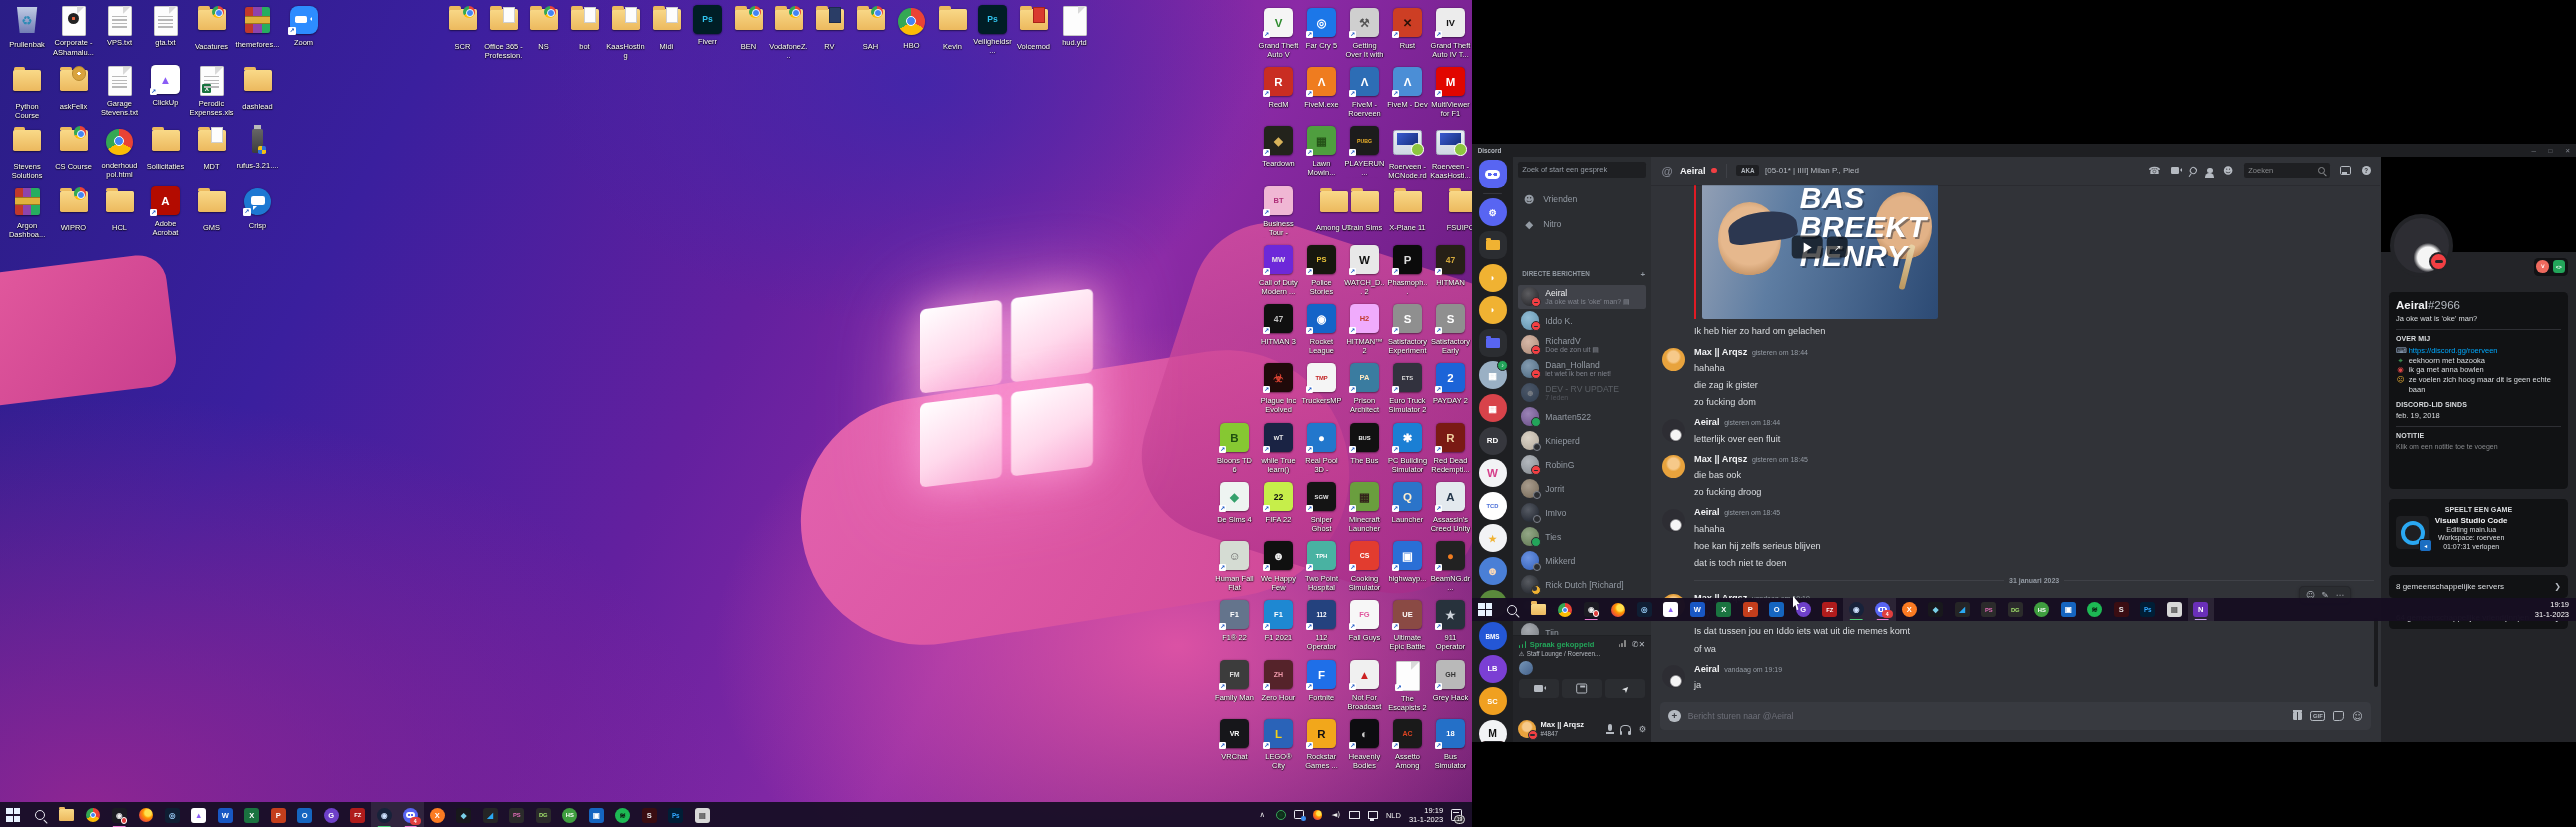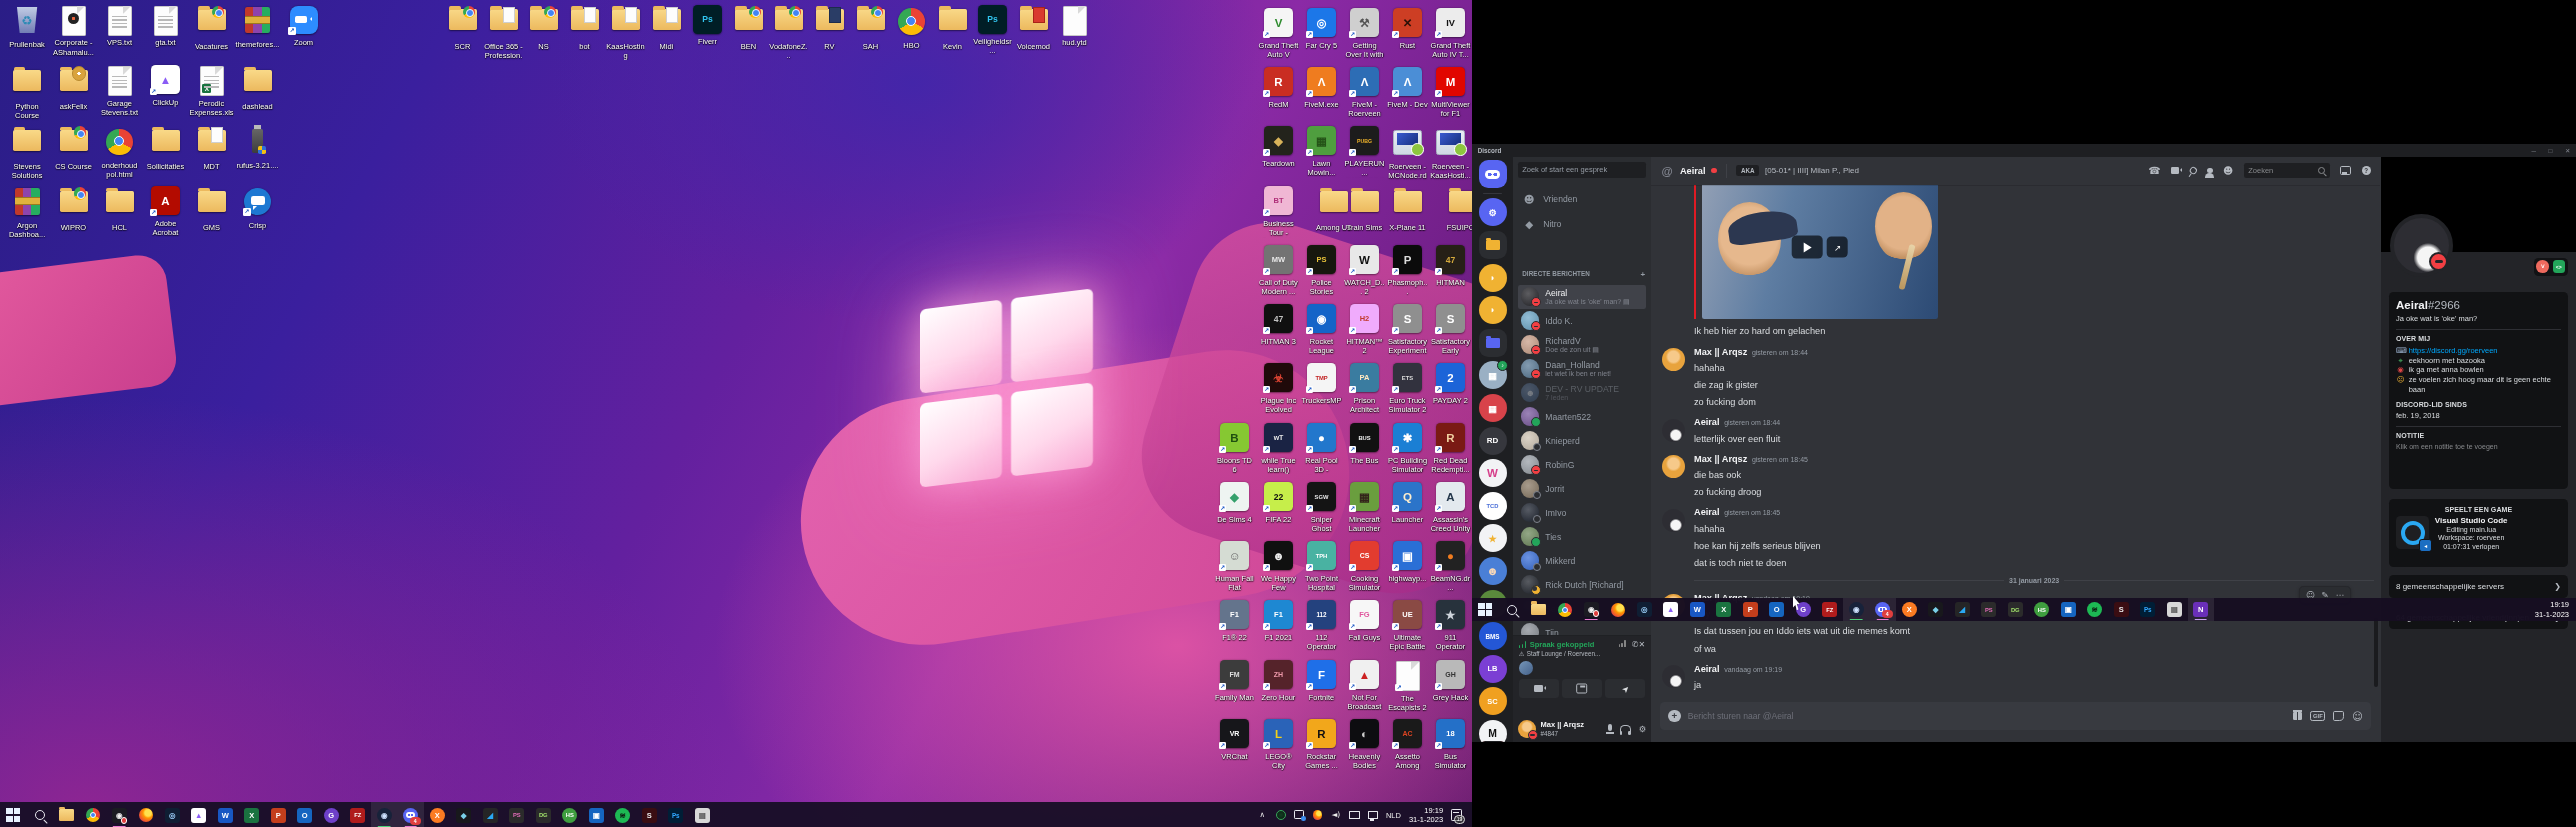--- a/index.html
+++ b/index.html
@@ -690,21 +690,21 @@
           <div class="dlabel">X-Plane 11</div>
         </div>
         <div class="dicon" style="left: 1430px; top: 186px; width: 41px; margin-left: 12px;">
           <div style="height: 31px; position: relative;">
             <div class="t-folder"></div>
           </div>
           <div class="dlabel">FSUIPC7</div>
         </div>
         <div class="dicon" style="left: 1258px; top: 245px; width: 41px;">
           <div style="height: 31px; position: relative;">
-            <div class="glyphtile" style="background: #737373; color: rgb(232, 232, 232); font-size: 7.5px;">MW<span class="sc-arrow">↗</span></div>
+            <div class="glyphtile" style="background: #6d28d9; color: rgb(232, 232, 232); font-size: 7.5px;">MW<span class="sc-arrow">↗</span></div>
           </div>
           <div class="dlabel">Call of Duty Modern ...</div>
         </div>
         <div class="dicon" style="left: 1301px; top: 245px; width: 41px;">
           <div style="height: 31px; position: relative;">
             <div class="glyphtile" style="background: rgb(23, 23, 14); color: rgb(232, 194, 58); font-size: 7.5px;">PS<span class="sc-arrow">↗</span></div>
           </div>
           <div class="dlabel">Police Stories</div>
         </div>
         <div class="dicon" style="left: 1344px; top: 245px; width: 41px;">
@@ -1382,20 +1382,25 @@
         </div>
 
         <div id="msglist">
             <div class="embedblk" style="border-left-color: rgb(224, 27, 36);">
               <div class="ythumb">
                 <div class="face l">
                   <div class="cap"></div>
                 </div>
                 <div class="face r"></div>
                 <div class="flute"></div>
+                <div class="ytitle">
+                  <div>BAS</div>
+                  <div>BREEKT</div>
+                  <div>HENRY</div>
+                </div>
                 <div class="playwrap">
                   <div class="playbtn">
                     <i></i>
                   </div>
                   <div class="popbtn">↗</div>
                 </div>
               </div>
             </div>
             <div class="plainline">Ik heb hier zo hard om gelachen</div>
             <div class="msggroup">

